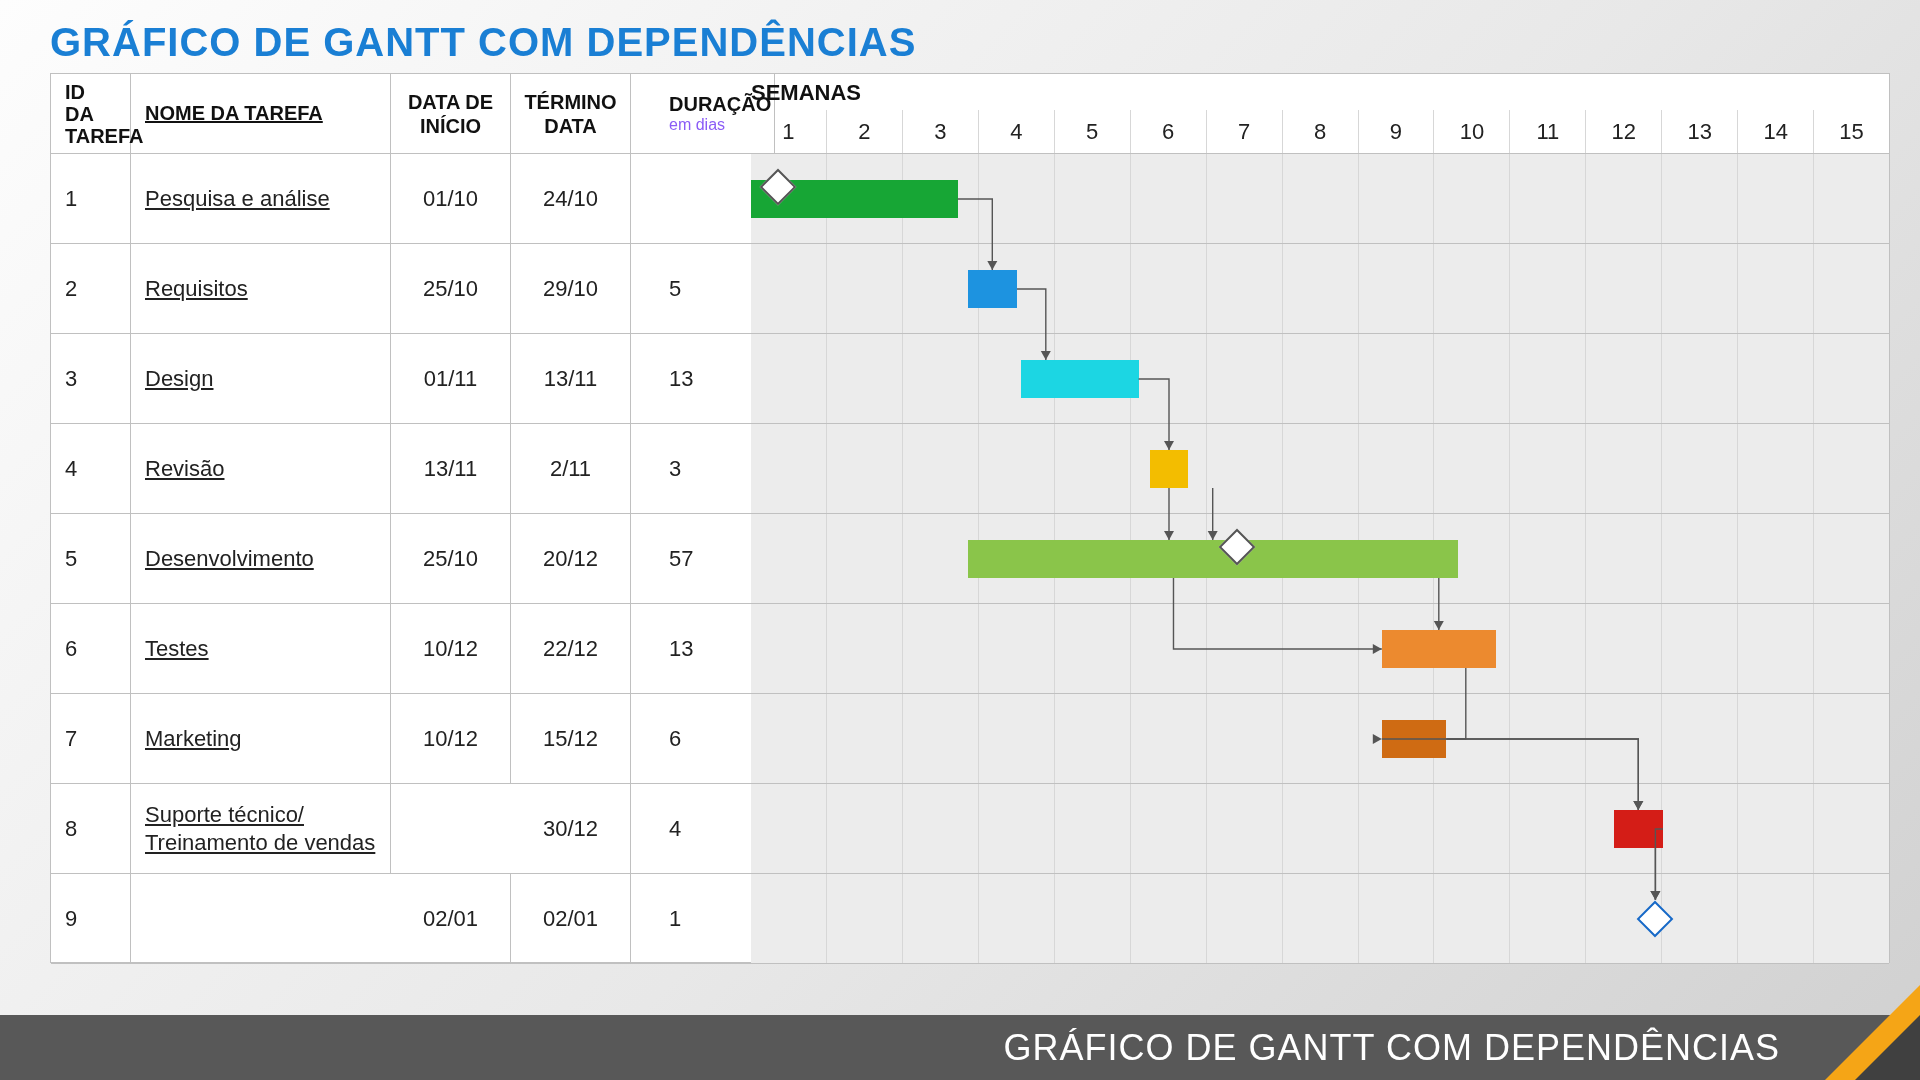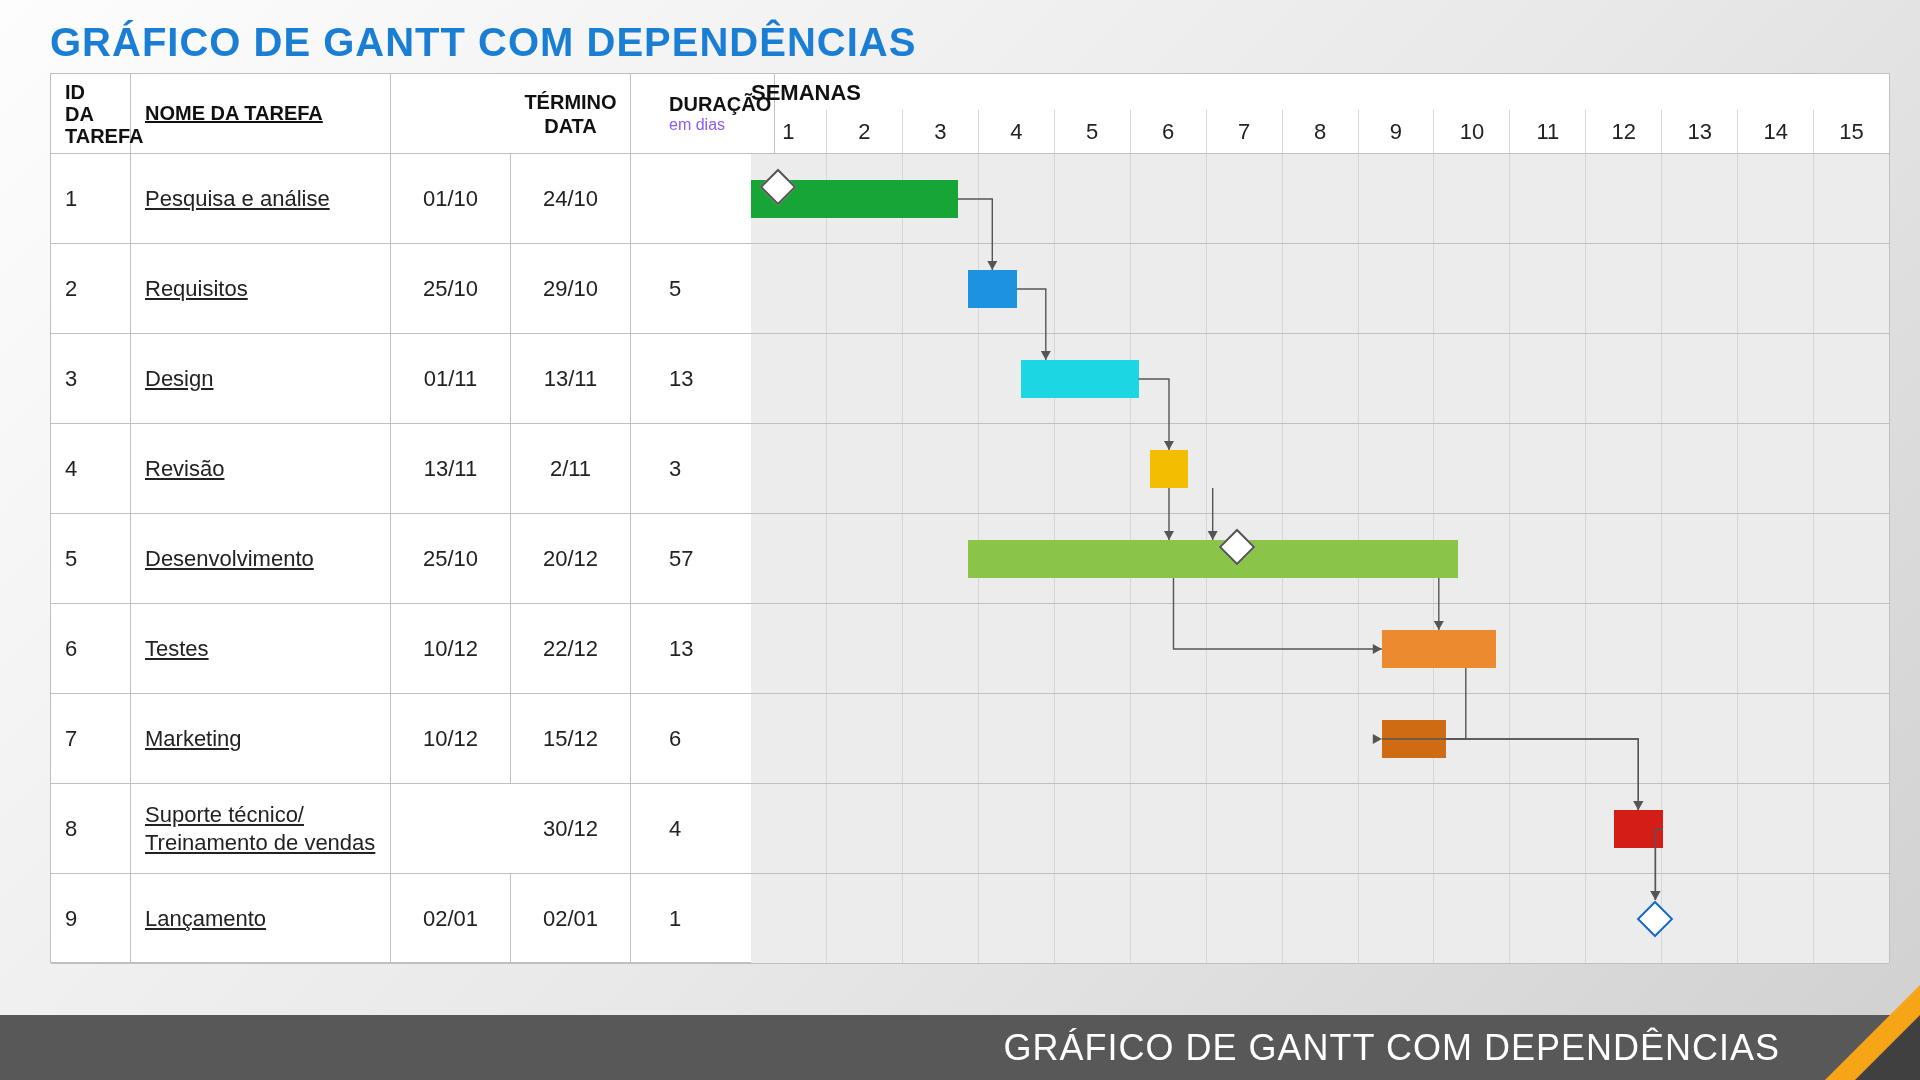--- a/index.html
+++ b/index.html
@@ -104,20 +104,21 @@
 </style>
 </head>
 <body>
 
 <div class="title">GRÁFICO DE GANTT COM DEPENDÊNCIAS</div>
 
 <div class="frame">
   <div class="hdr">
     <div class="cell c-id" style="line-height:1.1;">ID DA TAREFA</div>
     <div class="cell c-name">NOME DA TAREFA</div>
+    <div class="cell c-start" style="text-align:center;line-height:1.2;">DATA DE INÍCIO</div>
     <div class="cell c-end" style="text-align:center;line-height:1.2;">TÉRMINO DATA</div>
     <div class="cell c-dur">
       <span style="font-weight:700;">DURAÇÃO</span>
       <span class="sub">em dias</span>
     </div>
     <div class="weeks-label">SEMANAS</div>
     <div class="weekcols" id="weekcols">
         <div>1</div>
         <div>2</div>
         <div>3</div>
@@ -322,21 +323,20 @@
           <div></div>
           <div></div>
           <div></div>
           <div></div>
           <div></div>
           <div></div>
         </div>
       </div>
       <div class="row" style="top: 720px;">
         <div class="cell c-id">9</div>
-        <div class="cell c-name">Lançamento</div>
         <div class="cell c-start">02/01</div>
         <div class="cell c-end">02/01</div>
         <div class="cell c-dur">1</div>
         <div class="grid">
           <div></div>
           <div></div>
           <div></div>
           <div></div>
           <div></div>
           <div></div>

